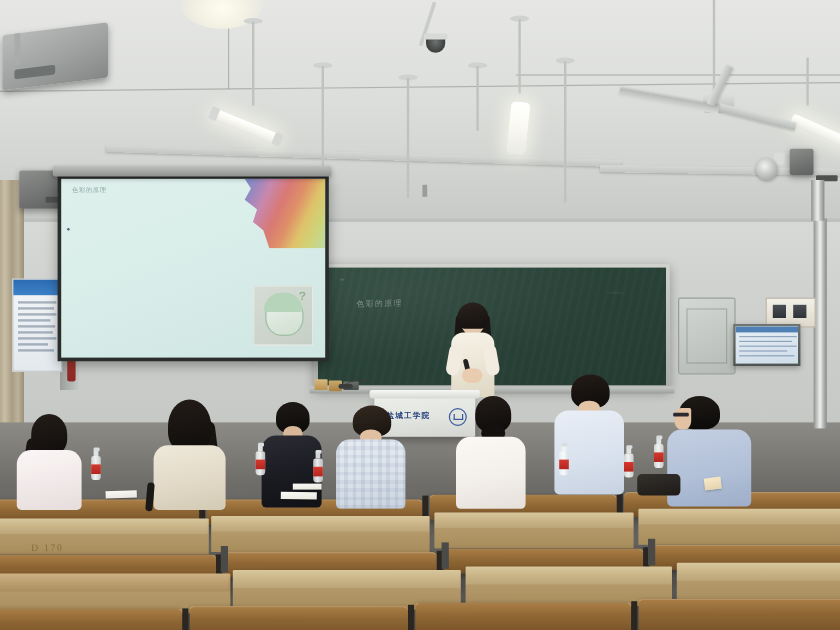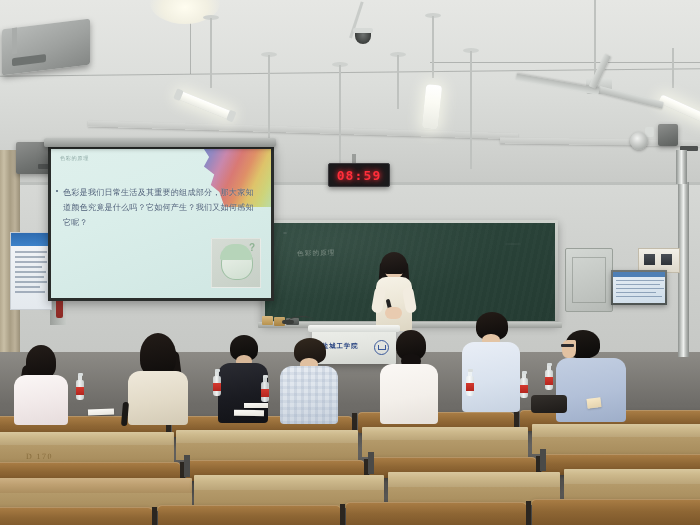--- a/index.html
+++ b/index.html
@@ -420,33 +420,29 @@
   </div>
   <div class="door-slot"></div>
   <div class="redthing"></div>
 
   <div class="screen-housing"></div>
   <div class="screen">
     <div class="slide">
       <div class="slide-rainbow"></div>
       <div class="slide-title">色彩的原理</div>
       <div class="slide-bullet"></div>
-      <div class="slide-body">色彩是我们日常生活及其重要的组成部分，那大家知道颜色究竟是什么吗？它如何产生？我们又如何感知它呢？</div>
       <div class="slide-thumb">
         <div class="thumb-face"></div>
         <div class="thumb-hair"></div>
         <div class="thumb-q">?</div>
       </div>
     </div>
   </div>
 
   <div class="clock-mount"></div>
-  <div class="clock">
-    <span class="clock-digits">08:59</span>
-  </div>
 
   <div class="board-frame">
     <div class="board">
       <div class="chalk">色彩的原理</div>
       <div class="chalk-dust" style="left:18px;top:9px;width:4px;height:2px;"></div>
       <div class="chalk-dust" style="left:120px;top:60px;width:22px;height:3px;opacity:.5;"></div>
       <div class="chalk-dust" style="left:240px;top:20px;width:16px;height:2px;opacity:.4;"></div>
     </div>
   </div>
   <div class="board-ledge"></div>

